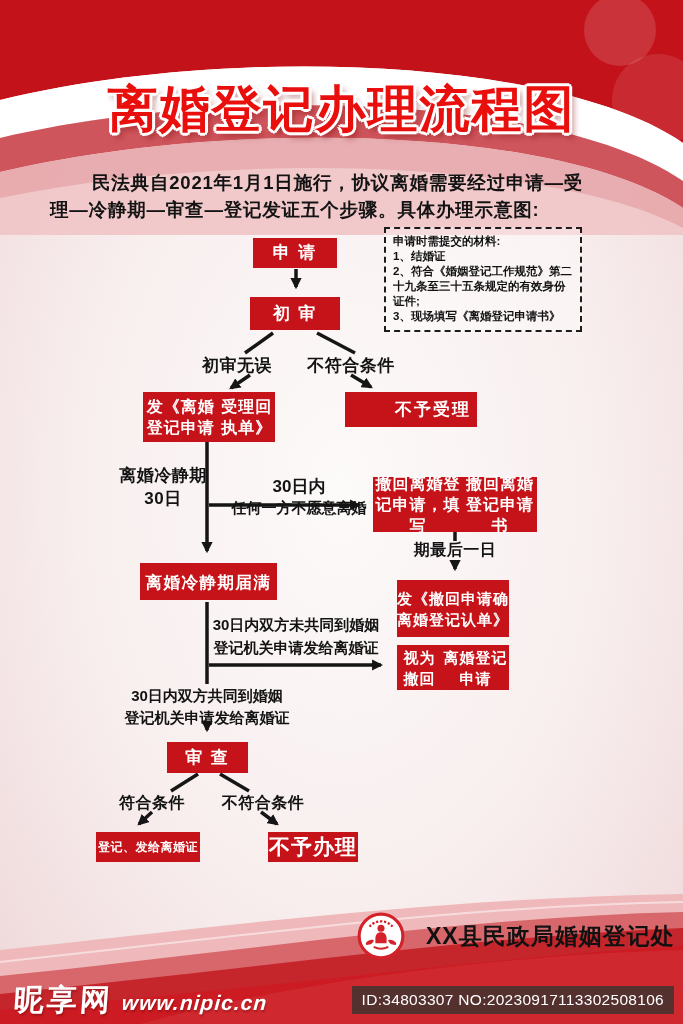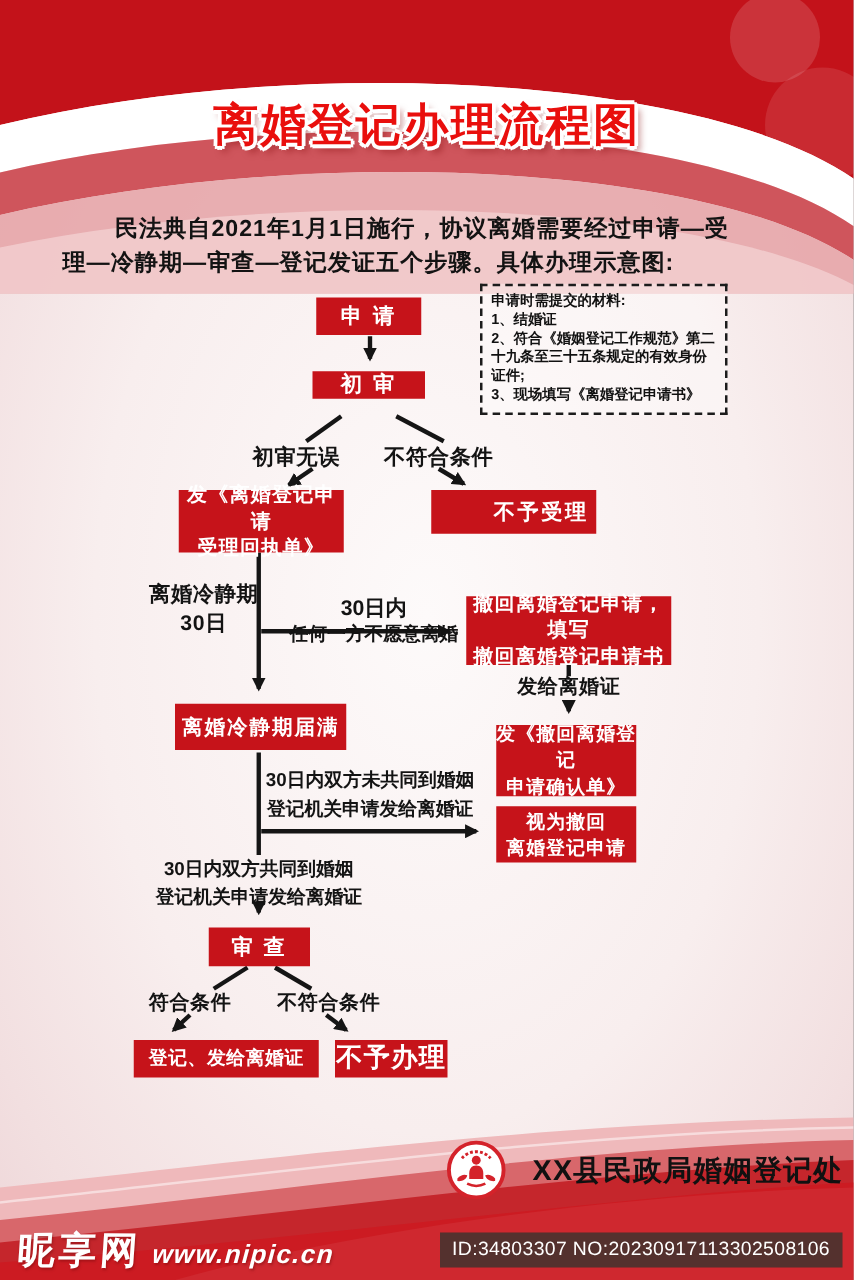--- a/index.html
+++ b/index.html
@@ -6,39 +6,39 @@
   *{box-sizing:border-box;}
   .poster{
     position:relative;width:683px;height:1024px;overflow:hidden;margin:0 auto;
     background:radial-gradient(ellipse at 50% 48%, #fdfafa 0%, #f8eeee 55%, #f2dfe0 85%, #eed6d8 100%);
     font-family:"Liberation Sans", sans-serif;
   }
   svg.top-decor{position:absolute;left:0;top:0;z-index:0;}
   svg.bottom-decor{position:absolute;left:0;bottom:0;z-index:0;}
   .title{
     position:absolute;left:0;right:0;top:76px;margin:0;text-align:center;z-index:2;
-    font-size:36px;font-weight:900;letter-spacing:2px;color:#e90f0d;
+    font-size:50px;font-weight:900;letter-spacing:2px;color:#e90f0d;
     text-shadow:-2px -2px 0 #fff,2px -2px 0 #fff,-2px 2px 0 #fff,2px 2px 0 #fff,
       -3px 0 0 #fff,3px 0 0 #fff,0 -3px 0 #fff,0 3px 0 #fff,4px 5px 6px rgba(130,10,10,.55);
   }
   .intro{position:absolute;left:50px;top:169px;width:600px;z-index:2;color:#131313;
     font-size:18.5px;font-weight:800;line-height:27px;letter-spacing:.8px;white-space:nowrap;}
   .intro .ind{padding-left:42px;}
   .materials{
     position:absolute;left:384px;top:227px;width:198px;z-index:2;
     border:2px dashed #1c1c1c;background:rgba(255,255,255,.35);
     padding:5px 7px 6px 7px;color:#111;font-size:11.5px;font-weight:800;line-height:15px;
   }
   svg.connectors{position:absolute;left:0;top:0;z-index:1;pointer-events:none;}
   .fbox{
     position:absolute;z-index:2;background:#c6131a;color:#fff;
     display:flex;align-items:center;justify-content:center;text-align:center;
     font-size:17px;font-weight:800;letter-spacing:2px;line-height:20px;
   }
-  .fbox.two{flex-direction:column;font-size:16px;letter-spacing:1px;line-height:21px;}
+  .fbox.two{font-size:16px;letter-spacing:1px;line-height:21px;}
   .flabel{
     position:absolute;z-index:2;color:#131313;text-align:center;
     font-size:17px;font-weight:800;letter-spacing:.5px;line-height:21px;white-space:nowrap;
   }
   .flabel.small{font-size:15px;line-height:21px;letter-spacing:0;}
   .note{position:absolute;left:30px;top:866px;width:623px;z-index:2;text-align:center;
     color:#101010;font-size:15.5px;font-weight:800;line-height:23px;letter-spacing:.2px;white-space:nowrap;}
   .footer-brand{position:absolute;left:356px;top:911px;z-index:3;display:flex;align-items:center;gap:20px;}
   .footer-brand .org{font-size:23px;font-weight:900;color:#111;letter-spacing:1px;line-height:50px;white-space:nowrap;}
   .watermark{position:absolute;left:14px;top:980px;z-index:3;color:#fff;display:flex;align-items:baseline;gap:9px;
@@ -101,21 +101,21 @@
       <path d="M220,774 L249,791"></path>
       <path d="M152,812 L139,824" marker-end="url(#ah)"></path>
       <path d="M261,812 L277,824" marker-end="url(#ah)"></path>
     </g>
   </svg>
 
   <div class="fbox" style="left:253px;top:238px;width:84px;height:30px;">
       <span>申 请</span>
     </div>
 
-  <div class="fbox" style="left:250px;top:297px;width:90px;height:22px;">
+  <div class="fbox" style="left:250px;top:297px;width:90px;height:33px;font-family:Liberation Serif, serif;">
       <span>初 审</span>
     </div>
 
   <div class="fbox two" style="left:143px;top:392px;width:132px;height:50px;">
     <span>发《离婚登记申请</span>
     <span>受理回执单》</span>
   </div>
 
   <div class="fbox" style="left:345px;top:392px;width:132px;height:35px;padding-left:44px;">
       <span>不予受理</span>
@@ -137,42 +137,42 @@
 
   <div class="fbox two" style="left:397px;top:645px;width:112px;height:45px;font-size:15px;">
     <span>视为撤回</span>
     <span>离婚登记申请</span>
   </div>
 
   <div class="fbox" style="left:167px;top:742px;width:81px;height:31px;">
       <span>审 查</span>
     </div>
 
-  <div class="fbox" style="left:107px;top:832px;width:148px;height:30px;font-size:15px;letter-spacing:.5px;">
+  <div class="fbox" style="left:96px;top:832px;width:104px;height:30px;font-size:12px;letter-spacing:.5px;">
       <span>登记、发给离婚证</span>
     </div>
 
   <div class="fbox" style="left:268px;top:832px;width:90px;height:30px;font-size:21px;letter-spacing:1px;">
       <span>不予办理</span>
     </div>
 
   <div class="flabel" style="left:195px;top:355px;width:84px;">初审无误</div>
   <div class="flabel" style="left:304px;top:355px;width:94px;">不符合条件</div>
 
   <div class="flabel" style="left:116px;top:464px;width:94px;line-height:23px;">
     <div>离婚冷静期</div>
     <div>30日</div>
   </div>
 
   <div class="flabel small" style="left:224px;top:476px;width:150px;">
     <div style="font-size:17px;">30日内</div>
     <div>任何一方不愿意离婚</div>
   </div>
 
-  <div class="flabel" style="left:413px;top:539px;width:84px;font-size:16px;">发给离婚证</div>
+  <div class="flabel" style="left:413px;top:539px;width:84px;font-size:16px;">期最后一日</div>
 
   <div class="flabel small" style="left:210px;top:613px;width:172px;line-height:23px;">
     <div>30日内双方未共同到婚姻</div>
     <div>登记机关申请发给离婚证</div>
   </div>
 
   <div class="flabel small" style="left:121px;top:685px;width:172px;line-height:22px;">
     <div>30日内双方共同到婚姻</div>
     <div>登记机关申请发给离婚证</div>
   </div>

